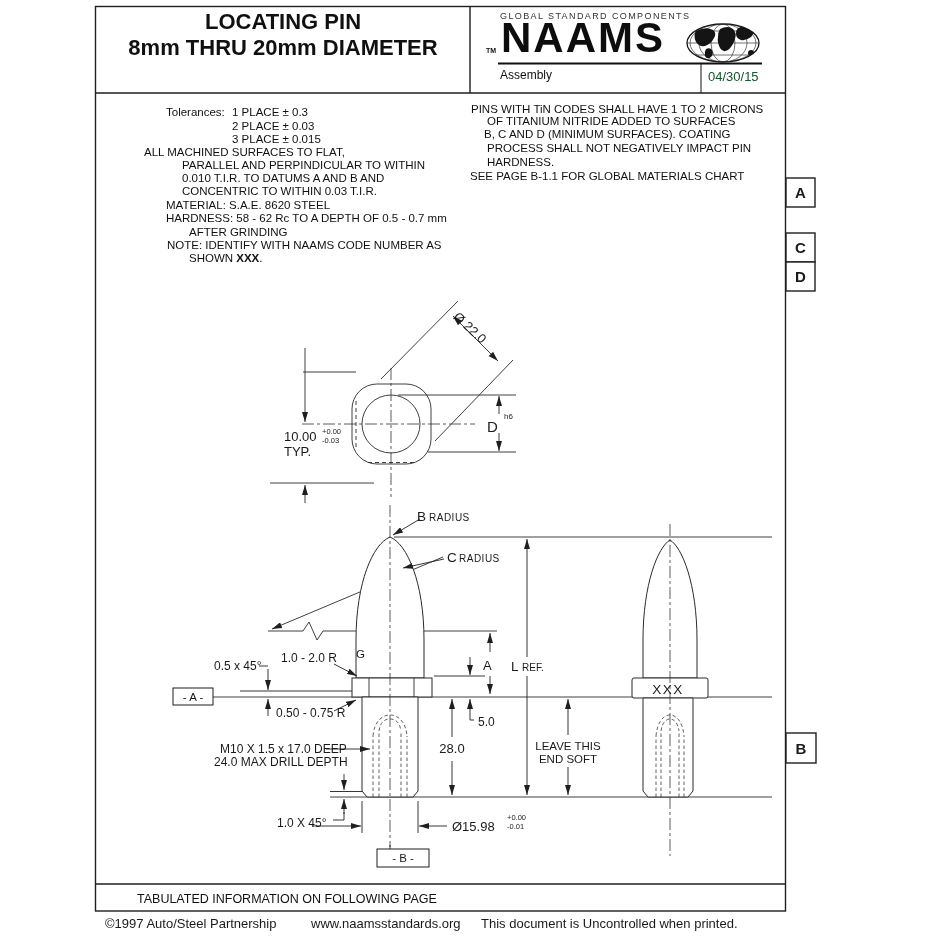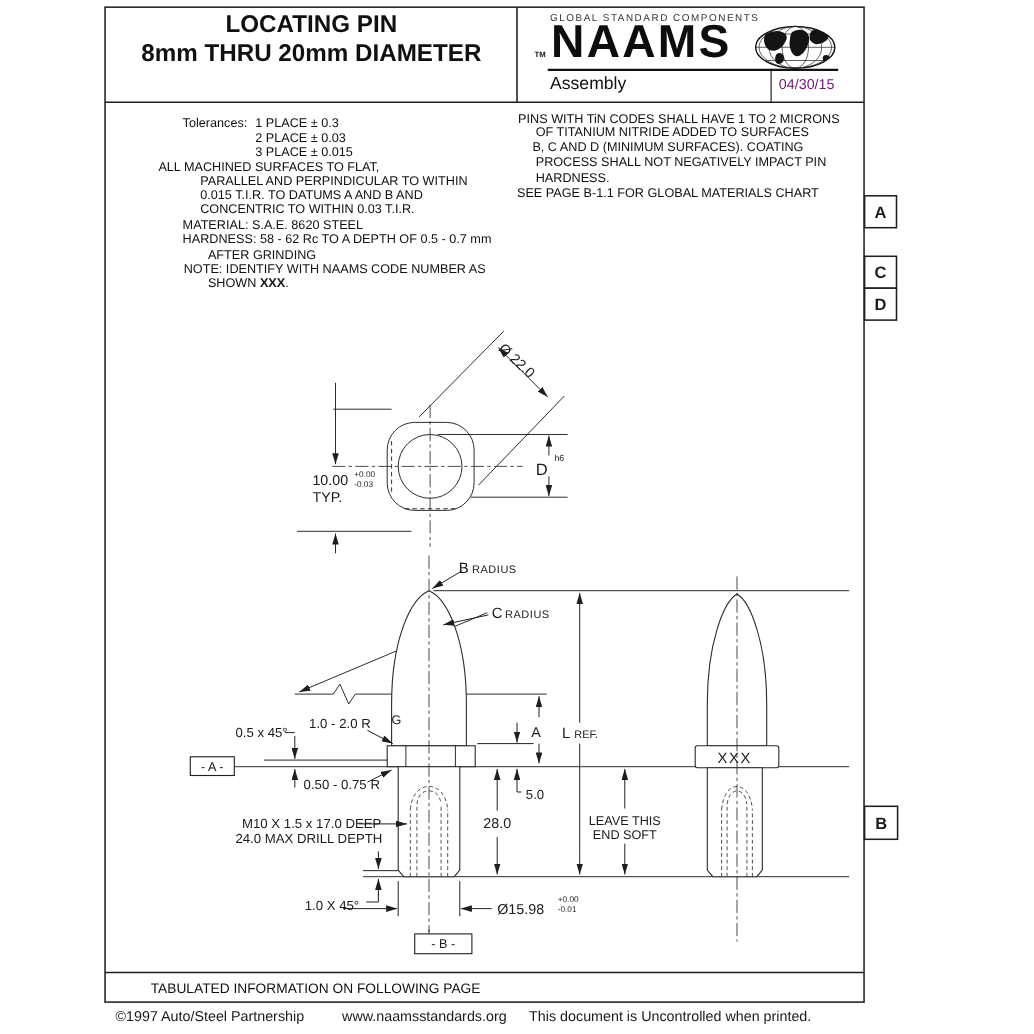--- a/index.html
+++ b/index.html
@@ -8,22 +8,22 @@
     font-family:"Liberation Sans", sans-serif; color:#101010; overflow:hidden;
   }
   #page .abs { position:absolute; white-space:nowrap; }
   svg text { font-family:"Liberation Sans", sans-serif; fill:#1a1a1a; }
   .title-line { width:374px; text-align:center; font-weight:bold; font-size:22px; }
   .note { font-size:11.5px; color:#111; }
   .noteR { font-size:11.5px; color:#111; }
   .brand-tagline { font-size:9px; letter-spacing:1.4px; color:#333; }
   .brand-name { font-size:42px; font-weight:bold; letter-spacing:2px; color:#0d0d0d; }
   .brand-tm { font-size:7px; font-weight:bold; }
-  .brand-sub { font-size:16px; color:#111; }
-  .brand-date { font-size:13px; color:#701a75; }
+  .brand-sub { font-size:12px; color:#111; }
+  .brand-date { font-size:13px; color:#14532d; }
   .tabulated { font-size:12.5px; color:#111; }
   .foot { font-size:13px; color:#1a1a1a; }
   .foot-page { font-size:17px; color:#1a1a1a;margin-top:45px; }
 </style>
 </head>
 <body>
 
 <div id="page">
 
   <svg width="940" height="940" viewBox="0 0 940 940" style="position:absolute;left:0;top:0;">
@@ -246,21 +246,21 @@
   <div class="abs brand-name" style="left:501px; top:17px; line-height:42px;text-align:right;">NAAMS</div>
   <div class="abs brand-sub" style="left:500px; top:68px;">Assembly</div>
   <div class="abs brand-date" style="left:708px; top:69px;">04/30/15</div>
 
   <div class="abs note" style="left:166px; top:106px;">Tolerances:</div>
   <div class="abs note" style="left:232px; top:106px;">1 PLACE ± 0.3</div>
   <div class="abs note" style="left:232px; top:120px;">2 PLACE ± 0.03</div>
   <div class="abs note" style="left:232px; top:133px;">3 PLACE ± 0.015</div>
   <div class="abs note" style="left:144px; top:146px;">ALL MACHINED SURFACES TO FLAT,</div>
   <div class="abs note" style="left:182px; top:159px;">PARALLEL AND PERPINDICULAR TO WITHIN</div>
-  <div class="abs note" style="left:182px; top:172px;">0.015 T.I.R. TO DATUMS A AND B AND</div>
+  <div class="abs note" style="left:182px; top:172px;">0.010 T.I.R. TO DATUMS A AND B AND</div>
   <div class="abs note" style="left:182px; top:185px;">CONCENTRIC TO WITHIN 0.03 T.I.R.</div>
   <div class="abs note" style="left:166px; top:199px;">MATERIAL: S.A.E. 8620 STEEL</div>
   <div class="abs note" style="left:166px; top:212px;">HARDNESS: 58 - 62 Rc TO A DEPTH OF 0.5 - 0.7 mm</div>
   <div class="abs note" style="left:189px; top:226px;">AFTER GRINDING</div>
   <div class="abs note" style="left:167px; top:239px;">NOTE: IDENTIFY WITH NAAMS CODE NUMBER AS</div>
   <div class="abs note" style="left:189px; top:252px;"><span>SHOWN </span><b>XXX</b><span>.</span></div>
 
   <div class="abs noteR" style="left:471px; top:103px;">PINS WITH TiN CODES SHALL HAVE 1 TO 2 MICRONS</div>
   <div class="abs noteR" style="left:487px; top:115px;">OF TITANIUM NITRIDE ADDED TO SURFACES</div>
   <div class="abs noteR" style="left:484px; top:128px;">B, C AND D (MINIMUM SURFACES). COATING</div>

